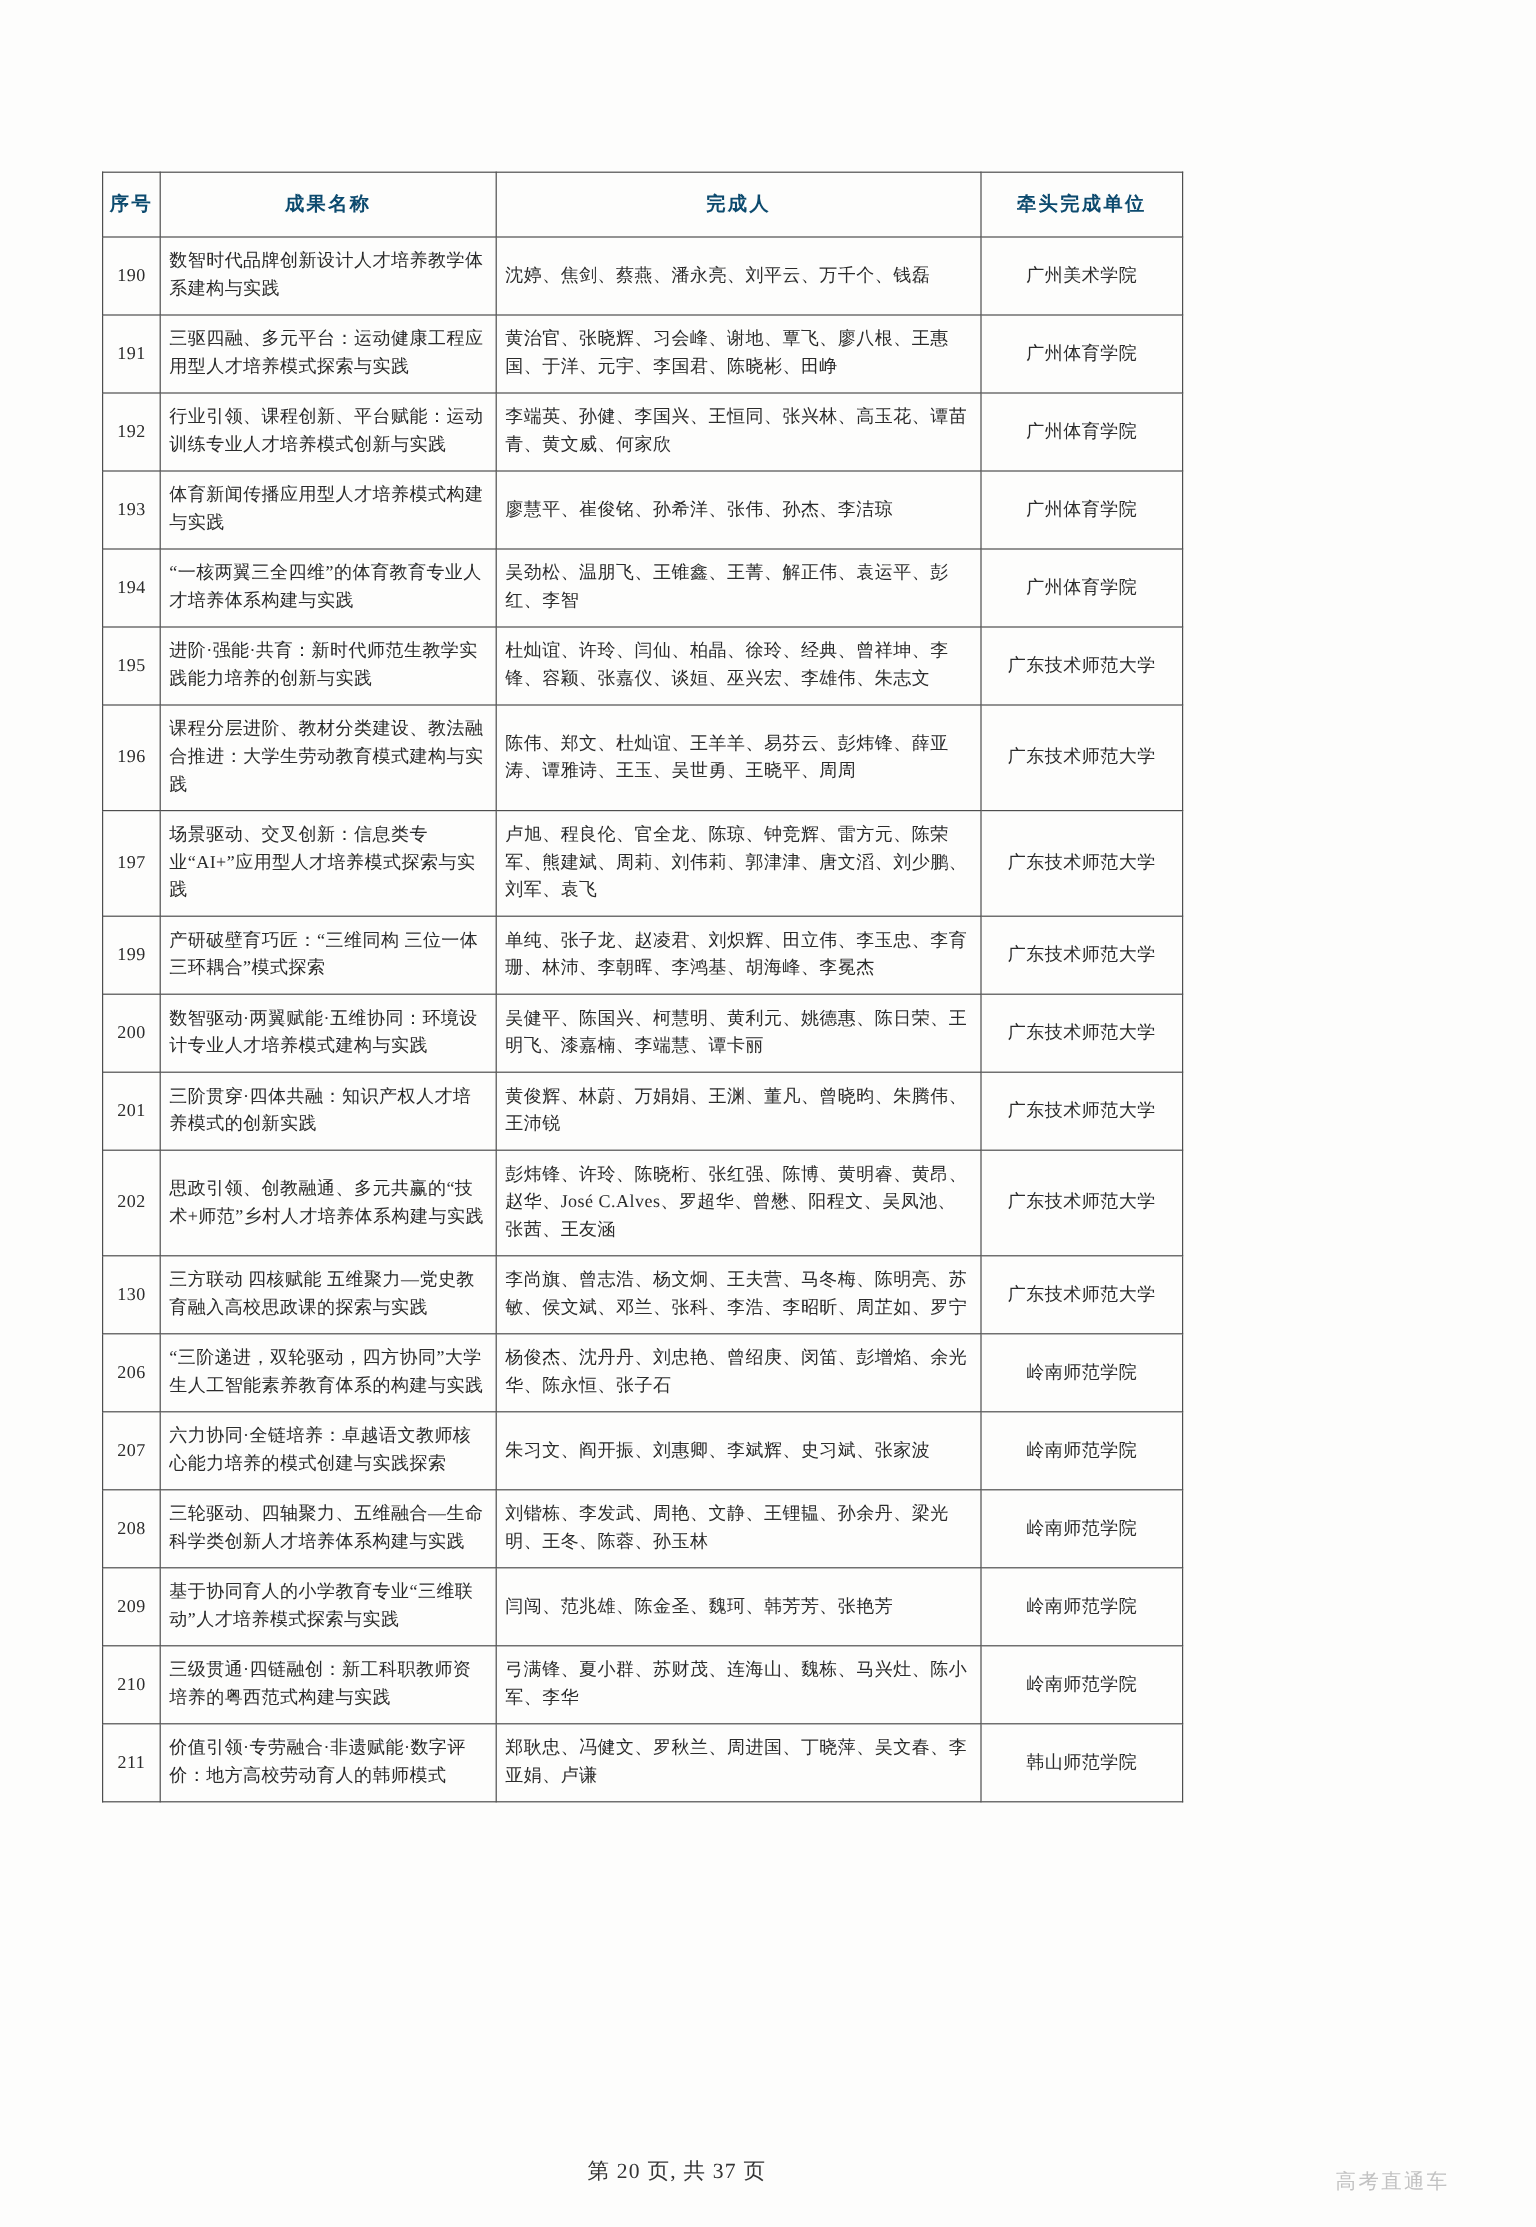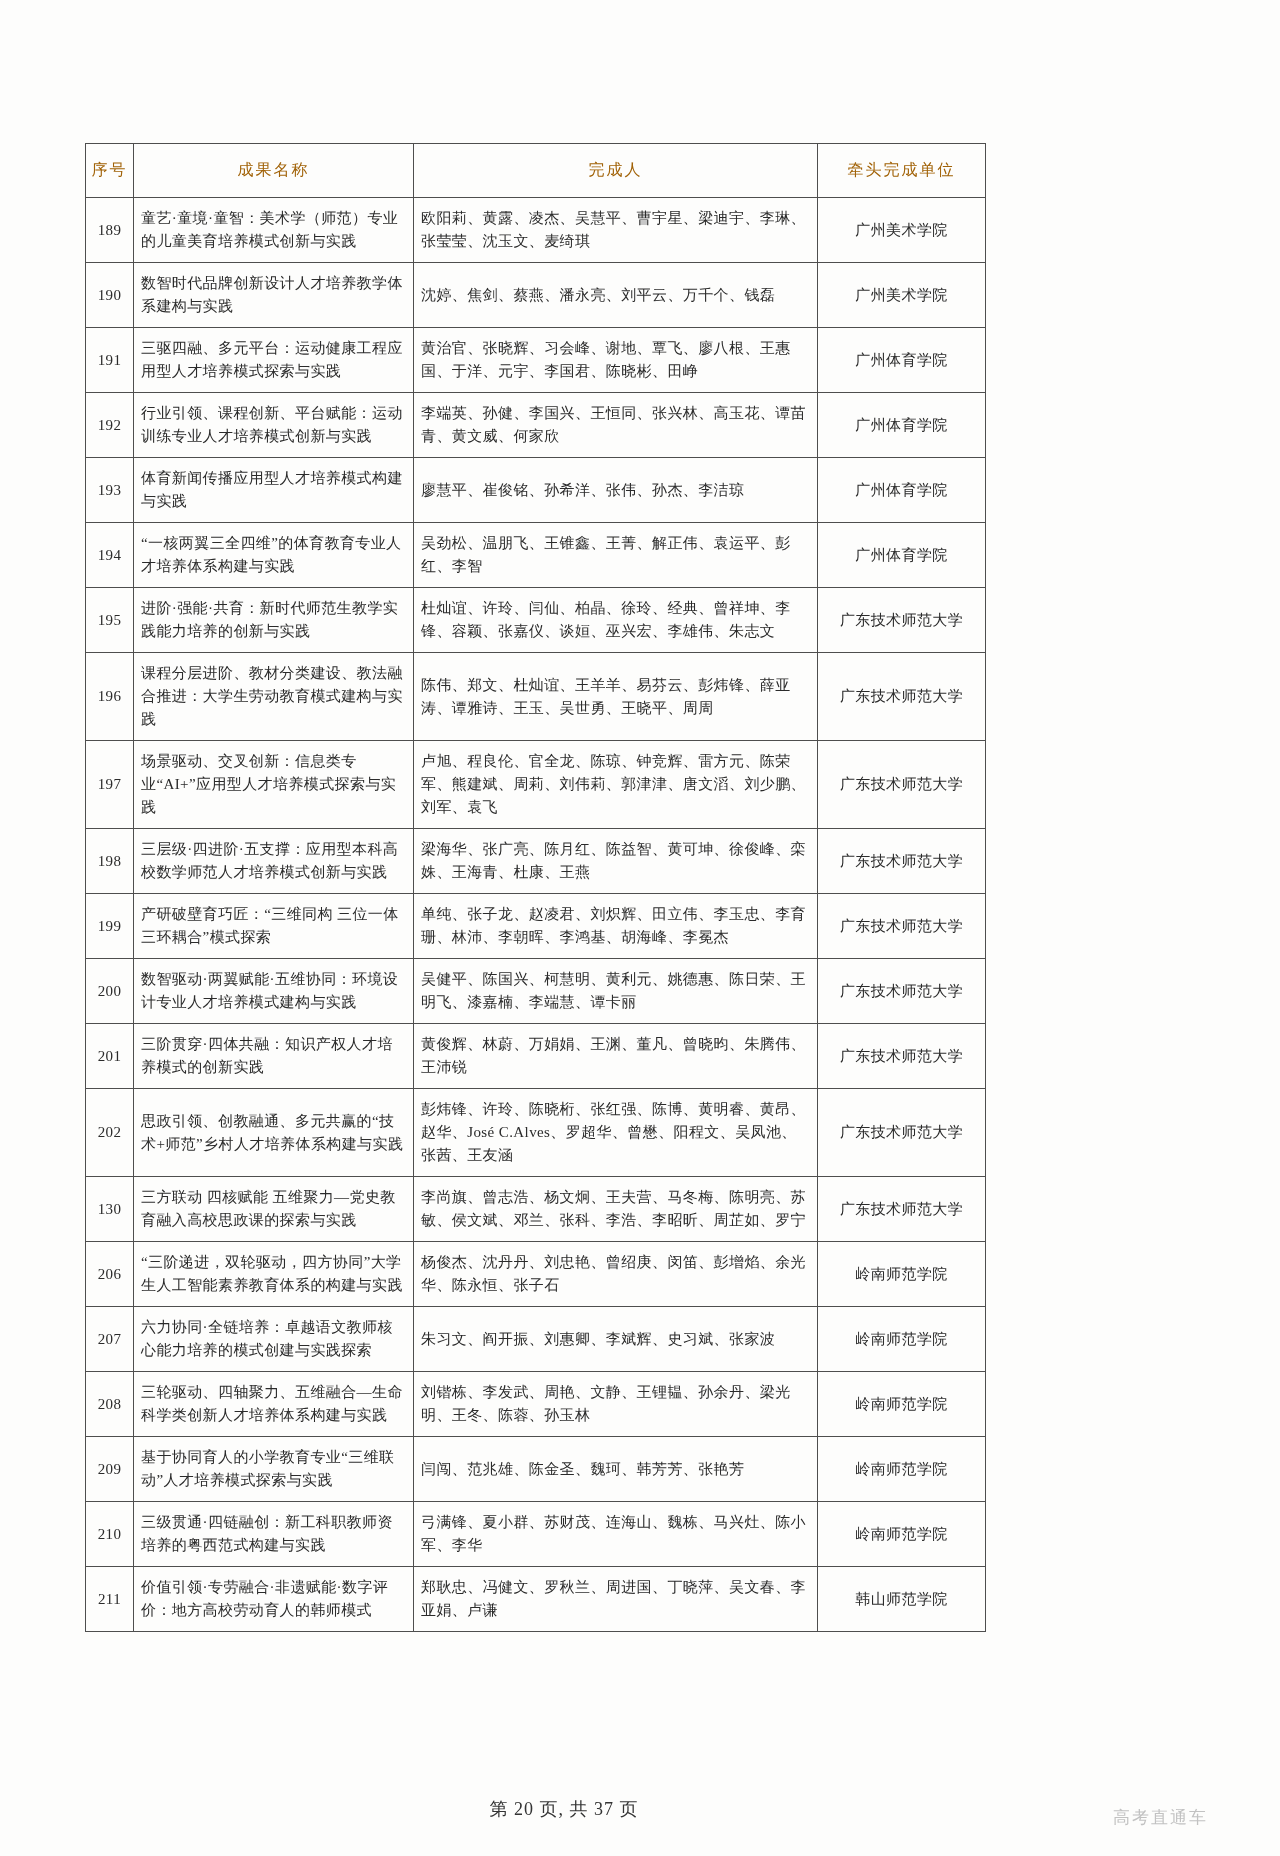--- a/index.html
+++ b/index.html
@@ -27,26 +27,26 @@
     border-collapse: collapse;
     table-layout: fixed;
   }
   table.results th,
   table.results td {
     border: 1px solid #4e4e4e;
     vertical-align: middle;
     box-sizing: border-box;
   }
   table.results th {
-    font-weight: 400;
+    font-weight: 700;
     font-size: 16px;
     padding: 16px 4px;
     text-align: center;
     letter-spacing: 2px;
-    color: #a16207;
+    color: #0c4a6e;
   }
   table.results td {
     font-size: 15px;
     line-height: 23px;
     padding: 9px 7px;
     letter-spacing: 0.4px;
   }
   td.c-no {
     text-align: center;
     font-size: 14px;
@@ -93,26 +93,20 @@
     </colgroup>
     <thead>
       <tr>
         <th>序号</th>
         <th>成果名称</th>
         <th>完成人</th>
         <th>牵头完成单位</th>
       </tr>
     </thead>
     <tbody>
-    <tr>
-      <td class="c-no">189</td>
-      <td class="c-name">童艺·童境·童智：美术学（师范）专业的儿童美育培养模式创新与实践</td>
-      <td class="c-people">欧阳莉、黄露、凌杰、吴慧平、曹宇星、梁迪宇、李琳、张莹莹、沈玉文、麦绮琪</td>
-      <td class="c-org">广州美术学院</td>
-    </tr>
 
     <tr>
       <td class="c-no">190</td>
       <td class="c-name">数智时代品牌创新设计人才培养教学体系建构与实践</td>
       <td class="c-people">沈婷、焦剑、蔡燕、潘永亮、刘平云、万千个、钱磊</td>
       <td class="c-org">广州美术学院</td>
     </tr>
 
     <tr>
       <td class="c-no">191</td>
@@ -156,26 +150,20 @@
       <td class="c-org">广东技术师范大学</td>
     </tr>
 
     <tr>
       <td class="c-no">197</td>
       <td class="c-name">场景驱动、交叉创新：信息类专业“AI+”应用型人才培养模式探索与实践</td>
       <td class="c-people">卢旭、程良伦、官全龙、陈琼、钟竞辉、雷方元、陈荣军、熊建斌、周莉、刘伟莉、郭津津、唐文滔、刘少鹏、刘军、袁飞</td>
       <td class="c-org">广东技术师范大学</td>
     </tr>
 
-    <tr>
-      <td class="c-no">198</td>
-      <td class="c-name">三层级·四进阶·五支撑：应用型本科高校数学师范人才培养模式创新与实践</td>
-      <td class="c-people">梁海华、张广亮、陈月红、陈益智、黄可坤、徐俊峰、栾姝、王海青、杜康、王燕</td>
-      <td class="c-org">广东技术师范大学</td>
-    </tr>
 
     <tr>
       <td class="c-no">199</td>
       <td class="c-name">产研破壁育巧匠：“三维同构 三位一体 三环耦合”模式探索</td>
       <td class="c-people">单纯、张子龙、赵凌君、刘炽辉、田立伟、李玉忠、李育珊、林沛、李朝晖、李鸿基、胡海峰、李冕杰</td>
       <td class="c-org">广东技术师范大学</td>
     </tr>
 
     <tr>
       <td class="c-no">200</td>

